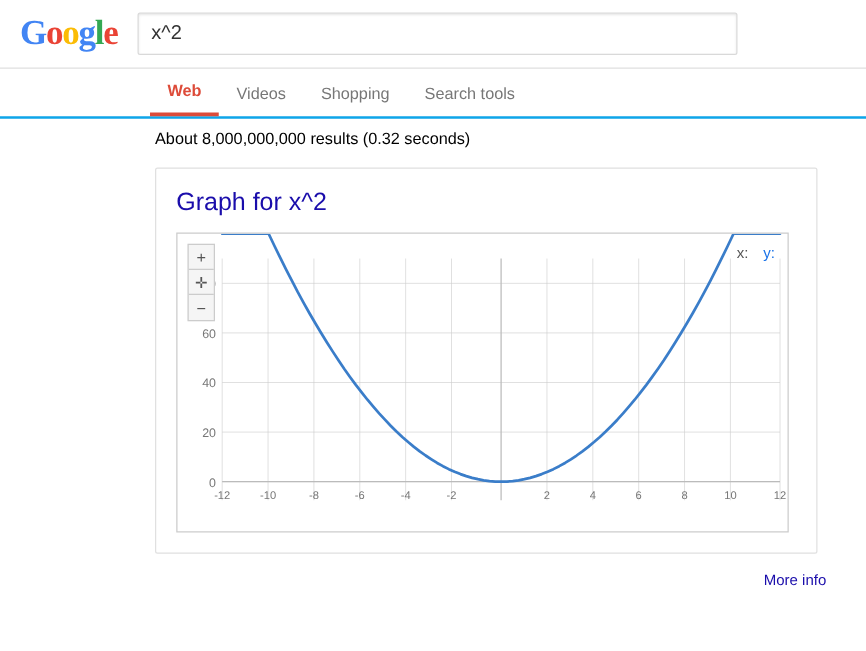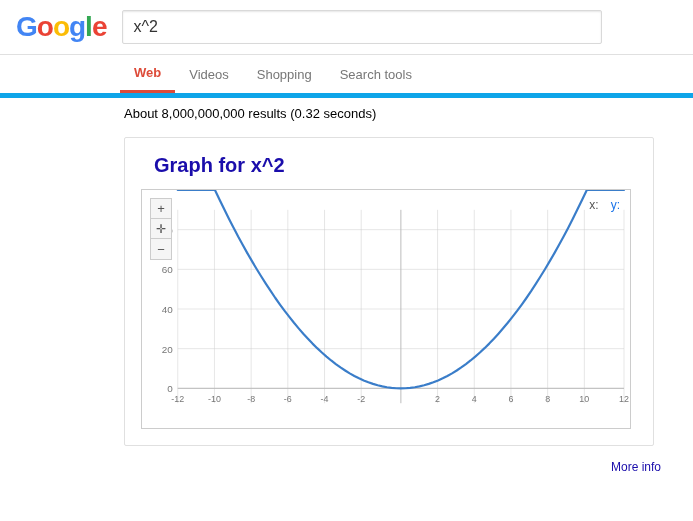--- a/index.html
+++ b/index.html
@@ -11,20 +11,21 @@
       align-items: center;
       padding: 10px 16px;
       border-bottom: 1px solid #e0e0e0;
       gap: 16px;
     }
     #logo {
       font-size: 28px;
       font-weight: bold;
       letter-spacing: -1px;
       flex-shrink: 0;
+      font-family: Liberation Serif, serif;
     }
     .logo-g { color: #4285F4; }
     .logo-o1 { color: #EA4335; }
     .logo-o2 { color: #FBBC05; }
     .logo-g2 { color: #4285F4; }
     .logo-l { color: #34A853; }
     .logo-e { color: #EA4335; }
 
     #search-box {
       flex: 1;
@@ -37,21 +38,21 @@
       color: #333;
       outline: none;
       box-shadow: inset 0 1px 2px rgba(0,0,0,0.1);
     }
 
     
     #nav {
       display: flex;
       align-items: center;
       padding: 0 120px;
-      border-bottom: 5px solid #0ea5e9;
+      border-bottom: 2px solid #0ea5e9;
       gap: 0;
     }
     .nav-item {
       padding: 10px 14px;
       font-size: 13px;
       color: #777;
       cursor: pointer;
       white-space: nowrap;
       text-decoration: none;
       display: flex;
@@ -79,24 +80,23 @@
     
     #graph-card {
       margin: 8px 16px 8px 124px;
       border: 1px solid #e0e0e0;
       border-radius: 2px;
       padding: 16px;
       max-width: 530px;
     }
     #graph-title {
       font-size: 20px;
-      font-weight: bold;
+      font-weight: normal;
       color: #333;
       margin-bottom: 12px;
-      margin-left: 13px;
     }
     #graph-title span {
       color: #1a0dab;
     }
     #graph-container {
       position: relative;
       border: 1px solid #ccc;
       background: #fff;
       width: 490px;
       height: 240px;

